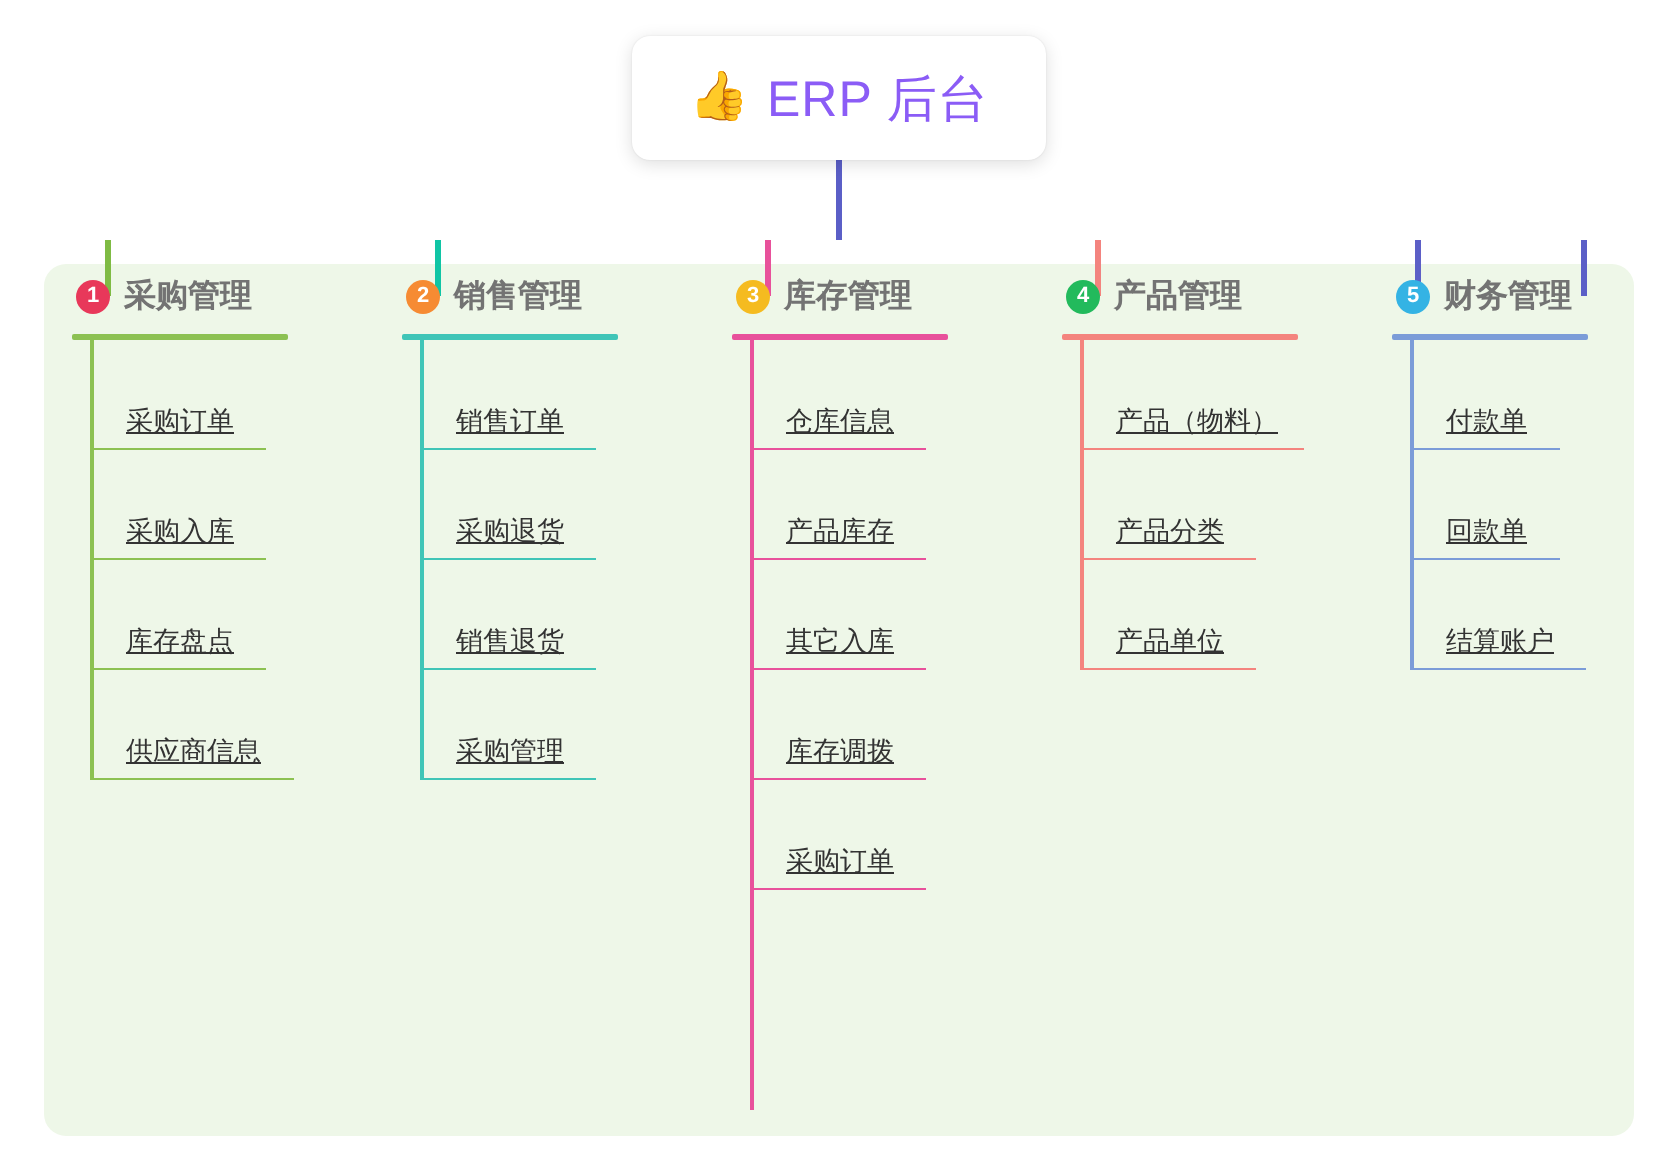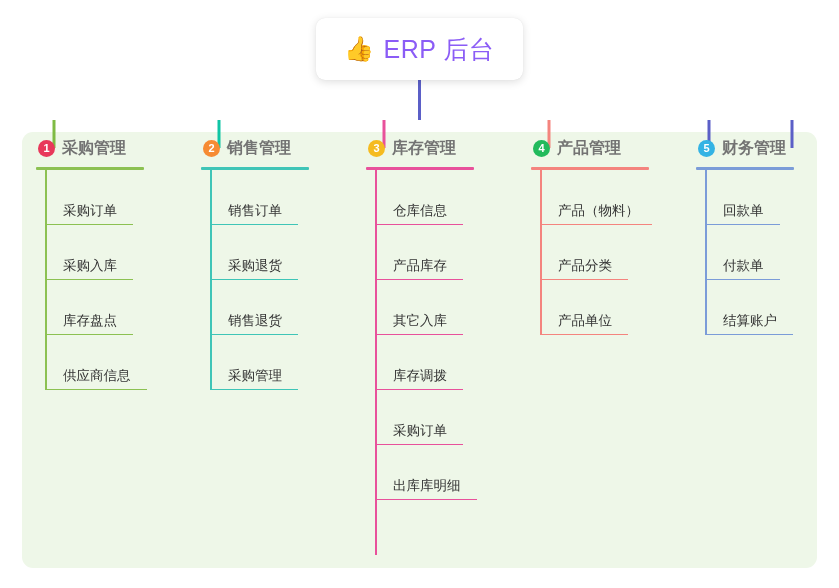--- a/index.html
+++ b/index.html
@@ -106,20 +106,21 @@
   }
   .header-rule {
     height: 3px;
     border-radius: 1px;
     margin-top: 3px;
   }
   .items {
     position: relative;
     margin-left: 9px;
     padding-top: 0;
+    text-decoration: underline;
   }
   .spine {
     position: absolute;
     left: 0;
     top: 0;
     width: 2px;
   }
   .item {
     position: relative;
     height: 55px;
@@ -249,24 +250,20 @@
           <div class="item-rule" style="background: rgb(232, 81, 155); width: 88px;"></div>
         </div>
         <div class="item">
           <span class="item-label">库存调拨</span>
           <div class="item-rule" style="background: rgb(232, 81, 155); width: 88px;"></div>
         </div>
         <div class="item">
           <span class="item-label">采购订单</span>
           <div class="item-rule" style="background: rgb(232, 81, 155); width: 88px;"></div>
         </div>
-        <div class="item">
-          <span class="item-label">出库库明细</span>
-          <div class="item-rule" style="background: rgb(232, 81, 155); width: 102px;"></div>
-        </div>
       </div>
     </div>
     <div class="column" style="left: 531px; width: 160px;">
       <div class="col-header">
         <span class="badge" style="background: rgb(34, 186, 92);">4</span>
         <span class="col-title">产品管理</span>
       </div>
       <div class="header-rule" style="background: rgb(244, 132, 126); width: 118px;"></div>
       <div class="items">
         <div class="spine" style="background: rgb(244, 132, 126); height: 165px;"></div>
@@ -286,26 +283,26 @@
     </div>
     <div class="column" style="left: 696px; width: 140px;">
       <div class="col-header">
         <span class="badge" style="background: rgb(52, 179, 228);">5</span>
         <span class="col-title">财务管理</span>
       </div>
       <div class="header-rule" style="background: rgb(123, 156, 216); width: 98px;"></div>
       <div class="items">
         <div class="spine" style="background: rgb(123, 156, 216); height: 165px;"></div>
         <div class="item">
+          <span class="item-label">付款单</span>
+          <div class="item-rule" style="background: rgb(123, 156, 216); width: 75px;"></div>
+        </div>
+        <div class="item">
           <span class="item-label">回款单</span>
           <div class="item-rule" style="background: rgb(123, 156, 216); width: 75px;"></div>
         </div>
         <div class="item">
-          <span class="item-label">付款单</span>
-          <div class="item-rule" style="background: rgb(123, 156, 216); width: 75px;"></div>
-        </div>
-        <div class="item">
           <span class="item-label">结算账户</span>
           <div class="item-rule" style="background: rgb(123, 156, 216); width: 88px;"></div>
         </div>
       </div>
     </div>
   </div>
 
 </body></html>

